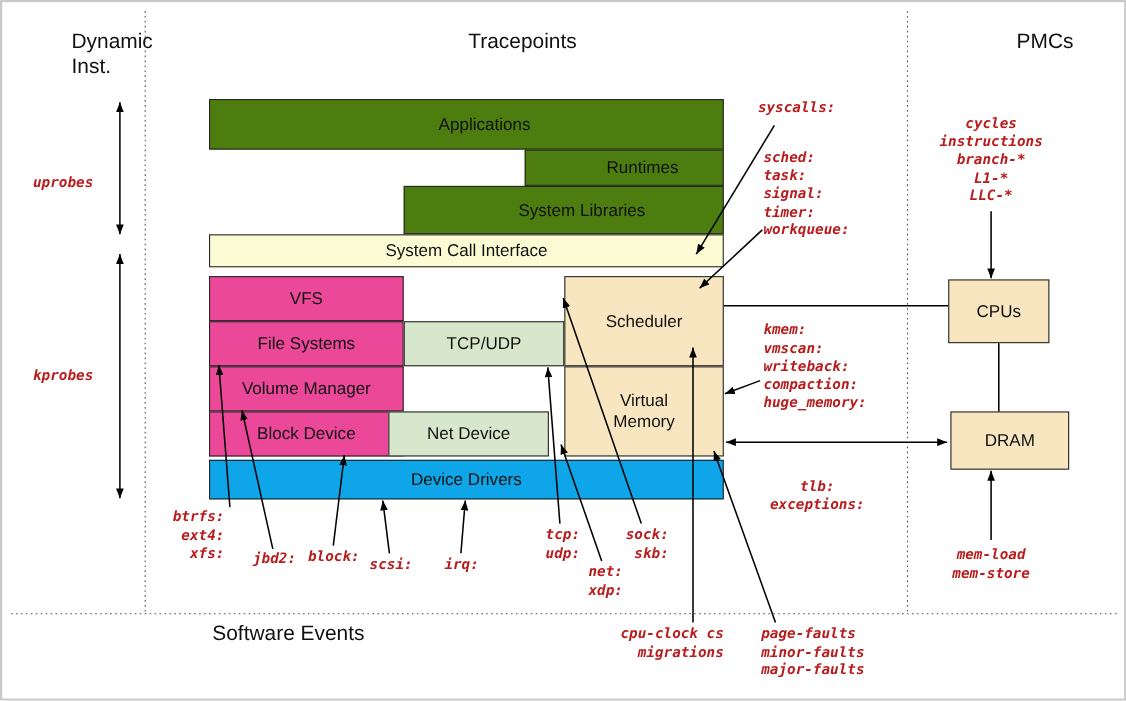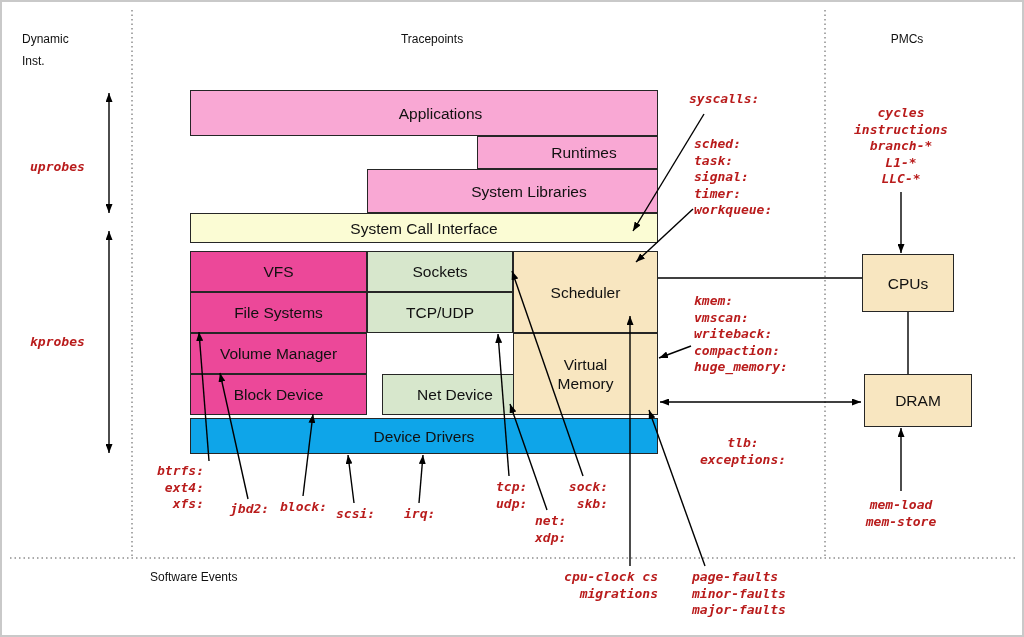--- a/index.html
+++ b/index.html
@@ -1,23 +1,23 @@
 <!DOCTYPE html>
 <html><head>
 <meta charset="utf-8">
 <style>
   * { margin:0; padding:0; box-sizing:border-box; }
   html,body { background:#ffffff; font-family:"Liberation Sans", sans-serif; }
   .canvas { position:relative; width:1024px; height:637px; background:#ffffff;
             border:2px solid #c9c9c9; overflow:hidden; }
-  .sec-title { position:absolute; font-size:12px; color:#111; white-space:pre-line; line-height:22px; }
+  .sec-title { position:absolute; font-size:19px; color:#111; white-space:pre-line; line-height:22px;margin-left:43px; }
   .box { position:absolute; border:1px solid #262626; display:flex; align-items:center;
          justify-content:center; text-align:center; font-size:15.5px; color:#111;
          white-space:pre-line; line-height:19px; }
-  .pink   { background:#f9a8d4;padding-left:33px; }
+  .pink   { background:#4d7c0f;padding-left:33px; }
   .yellow { background:#fbfcd4; }
   .blue   { background:#ec4899; }
   .green  { background:#d7e7cc; }
   .tan    { background:#f8e6c0; }
   .cyan   { background:#0ea5e9; }
   .anno { position:absolute; font-family:"DejaVu Sans Mono", monospace; font-weight:bold;
           font-size:13px; line-height:16.5px; white-space:pre-line; color:#b91c1c;font-style:italic; }
   .right  { text-align:right; }
   .center { text-align:center; }
   svg.overlay { position:absolute; left:0; top:0; pointer-events:none; }
@@ -39,23 +39,22 @@
   <div class="box pink" style="left:188px; top:88px; width:468px; height:46px;">Applications</div>
   <div class="box pink" style="left:475px; top:134px; width:181px; height:33px;">Runtimes</div>
   <div class="box pink" style="left:365px; top:167px; width:291px; height:44px;">System Libraries</div>
   <div class="box yellow" style="left:188px; top:211px; width:468px; height:30px;">System Call Interface</div>
 
   <div class="box blue" style="left:188px; top:249px; width:177px; height:41px;">VFS</div>
   <div class="box blue" style="left:188px; top:290px; width:177px; height:41px;">File Systems</div>
   <div class="box blue" style="left:188px; top:331px; width:177px; height:41px;">Volume Manager</div>
   <div class="box blue" style="left:188px; top:372px; width:177px; height:41px;">Block Device</div>
 
-  <div class="box green" style="left:365px; top:249px; width:146px; height:41px;">Sockets</div>
   <div class="box green" style="left:365px; top:290px; width:146px; height:41px;">TCP/UDP</div>
-  <div class="box green" style="left:380px; top:372px; width:146px; height:41px;">Net Device</div>
+  <div class="box green" style="left:351px; top:372px; width:146px; height:41px;">Net Device</div>
 
   <div class="box tan" style="left:511px; top:249px; width:145px; height:82px;">Scheduler</div>
   <div class="box tan" style="left:511px; top:331px; width:145px; height:82px;">Virtual
 Memory</div>
 
   <div class="box cyan" style="left:188px; top:416px; width:468px; height:36px;">Device Drivers</div>
 
   <div class="anno" style="left:687px; top:89px;">syscalls:</div>
   <div class="anno" style="left:692px; top:134px;">sched:
 task:

